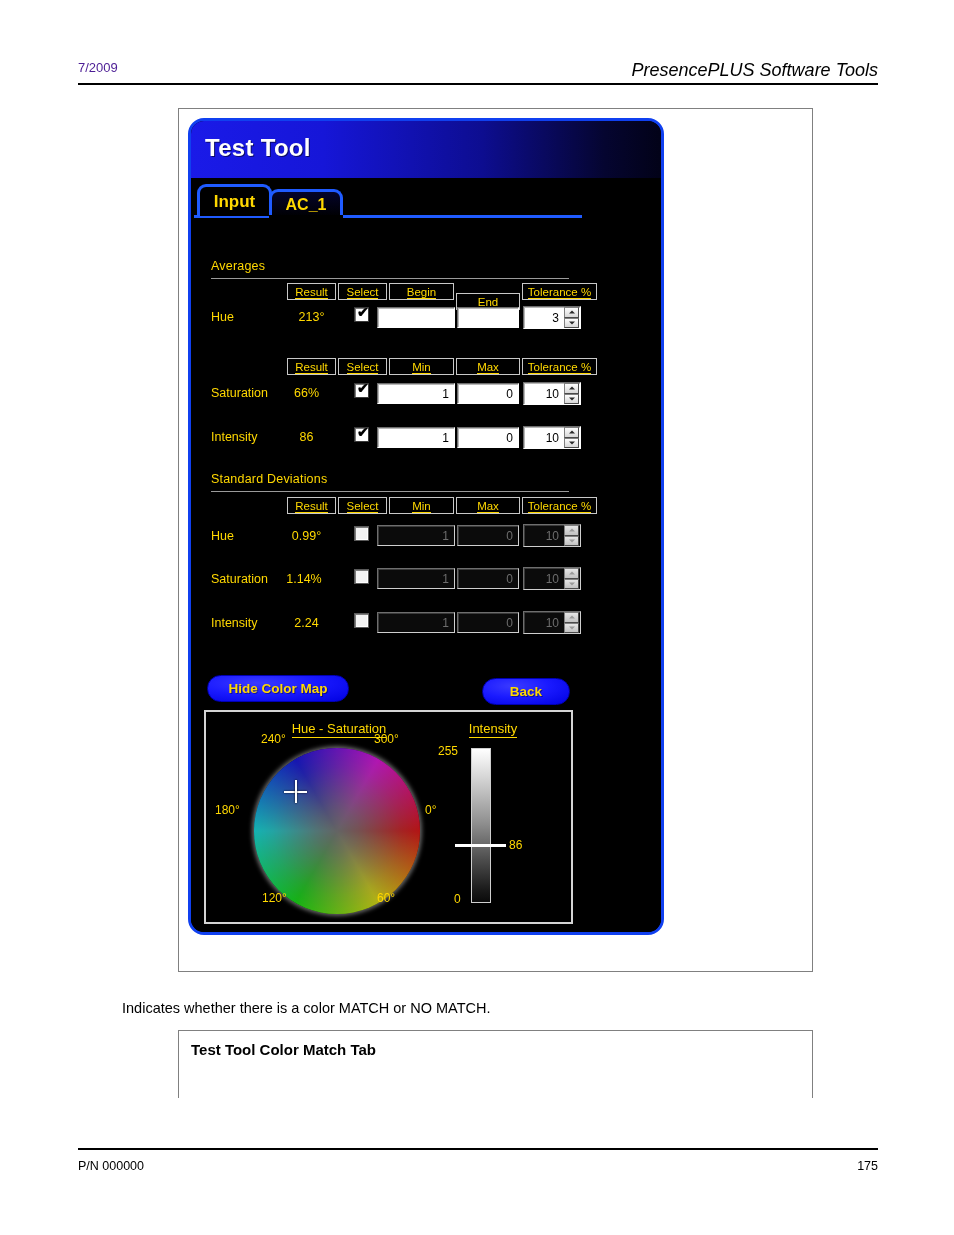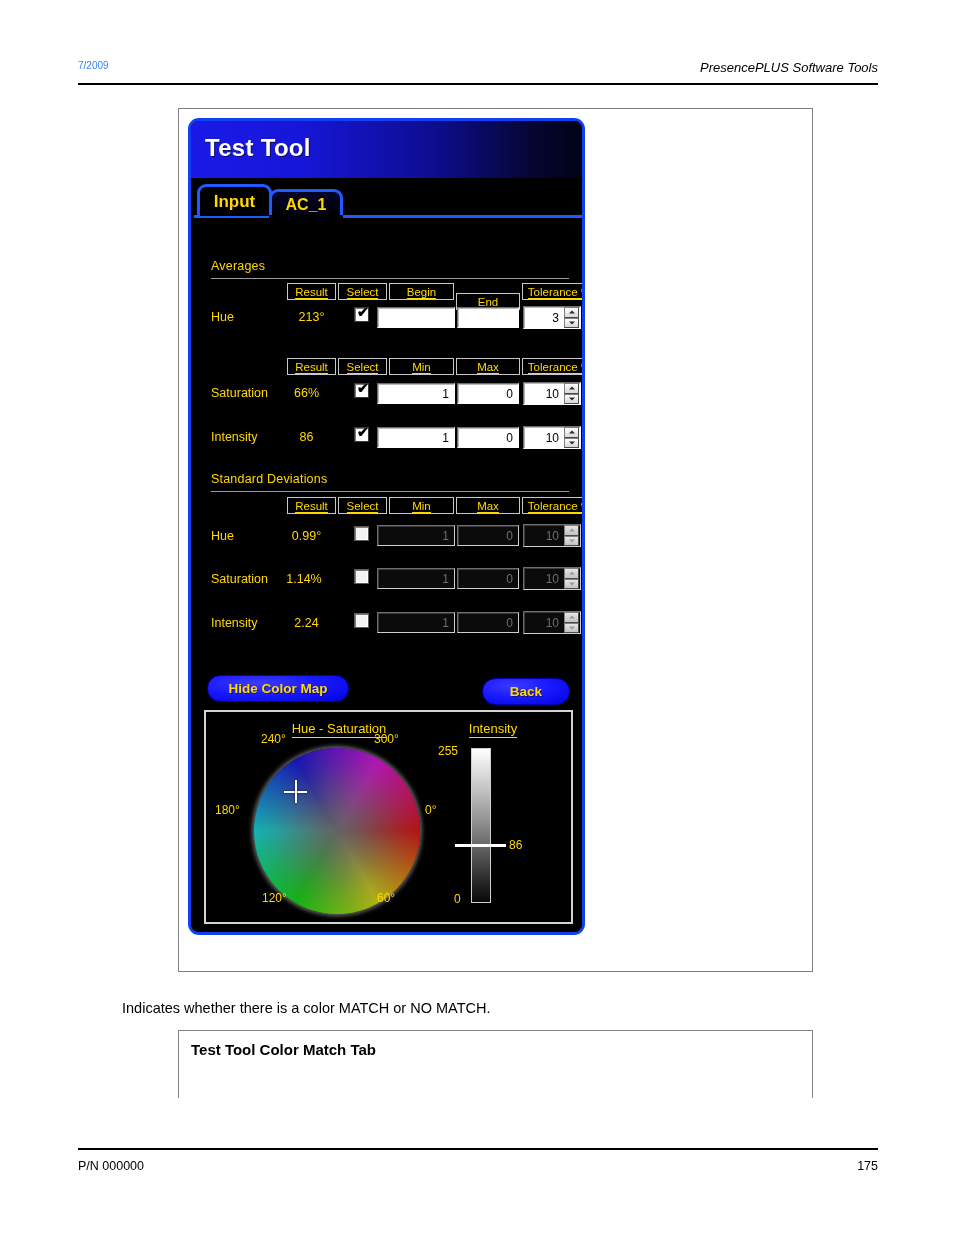--- a/index.html
+++ b/index.html
@@ -21,28 +21,28 @@
     position: absolute;
     left: 78px;
     top: 60px;
     width: 800px;
     height: 26px;
   }
   .page-header .hdr-left {
     position: absolute;
     left: 0;
     top: 0;
-    font-size: 10px;
-    color: #3b82f6;
+    font-size: 13px;
+    color: #4c1d95;
   }
   .page-header .hdr-right {
     position: absolute;
     right: 0;
     top: 0;
-    font-size: 13px;
+    font-size: 18px;
     font-style: italic;
     color: #000;
     white-space: nowrap;
   }
   .page-header .hdr-rule {
     position: absolute;
     left: 0;
     top: 23px;
     width: 800px;
     height: 2px;
@@ -59,25 +59,25 @@
     border: 1px solid #808080;
     box-sizing: border-box;
     background: #fff;
   }
 
   
   .dialog {
     position: absolute;
     left: 188px;
     top: 118px;
-    width: 397px;
+    width: 476px;
     height: 817px;
     background: #000000;
     border: 3px solid #1040f0;
-    border-radius: 11px;
+    border-radius: 16px;
     box-sizing: border-box;
     overflow: hidden;
   }
   .dialog-titlebar {
     position: absolute;
     left: 0; top: 0;
     width: 100%;
     height: 57px;
     background: linear-gradient(90deg, #1a1ae8 0%, #1616d8 28%, #0d0d90 62%, #050530 88%, #020218 100%);
   }

